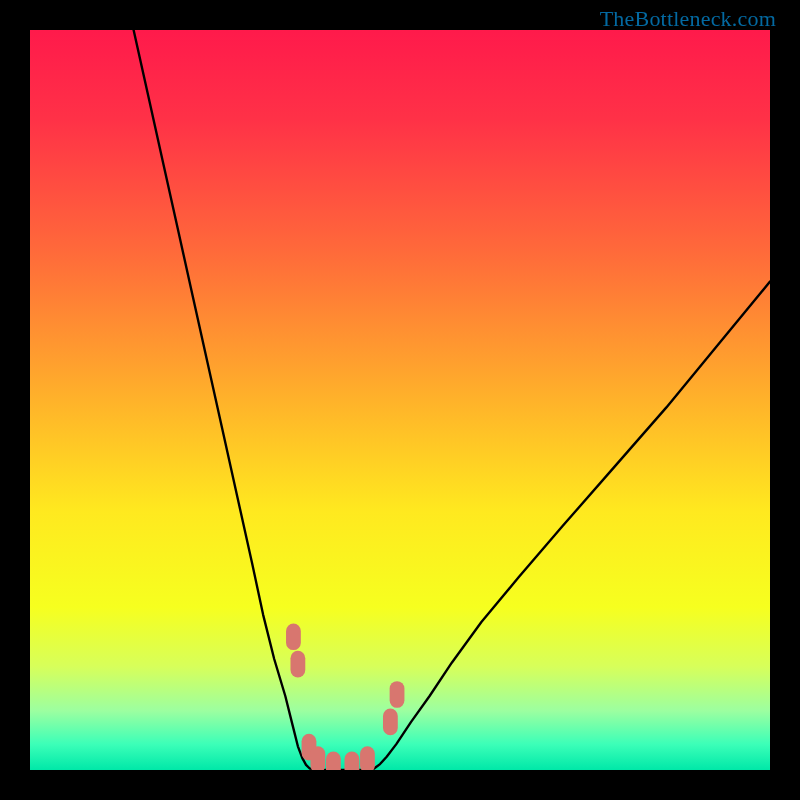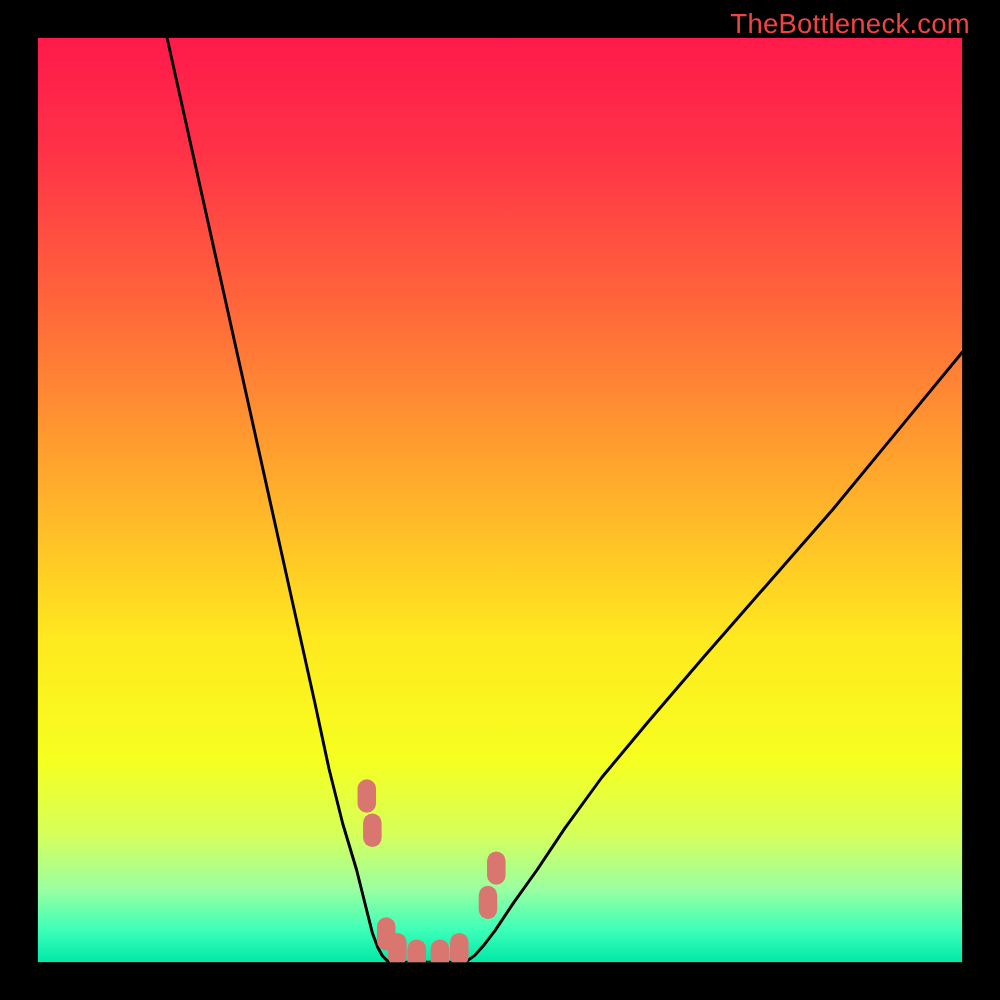--- a/index.html
+++ b/index.html
@@ -38,24 +38,25 @@
     position: absolute;
     left: 0;
     top: 0;
     width: 100%;
     height: 100%;
   }
   .watermark {
     position: absolute;
     top: 6px;
     right: 24px;
-    color: #ef4444;
+    color: #0369a1;
     font-size: 22px;
     font-weight: 500;
     letter-spacing: 0.2px;
+    font-family: Liberation Serif, serif;
   }
 </style>
 </head>
 <body>
 
 <div class="frame">
   <div class="watermark">TheBottleneck.com</div>
   <div class="plot">
     <svg class="gradient" viewBox="0 0 100 100" preserveAspectRatio="none">
       <defs>

